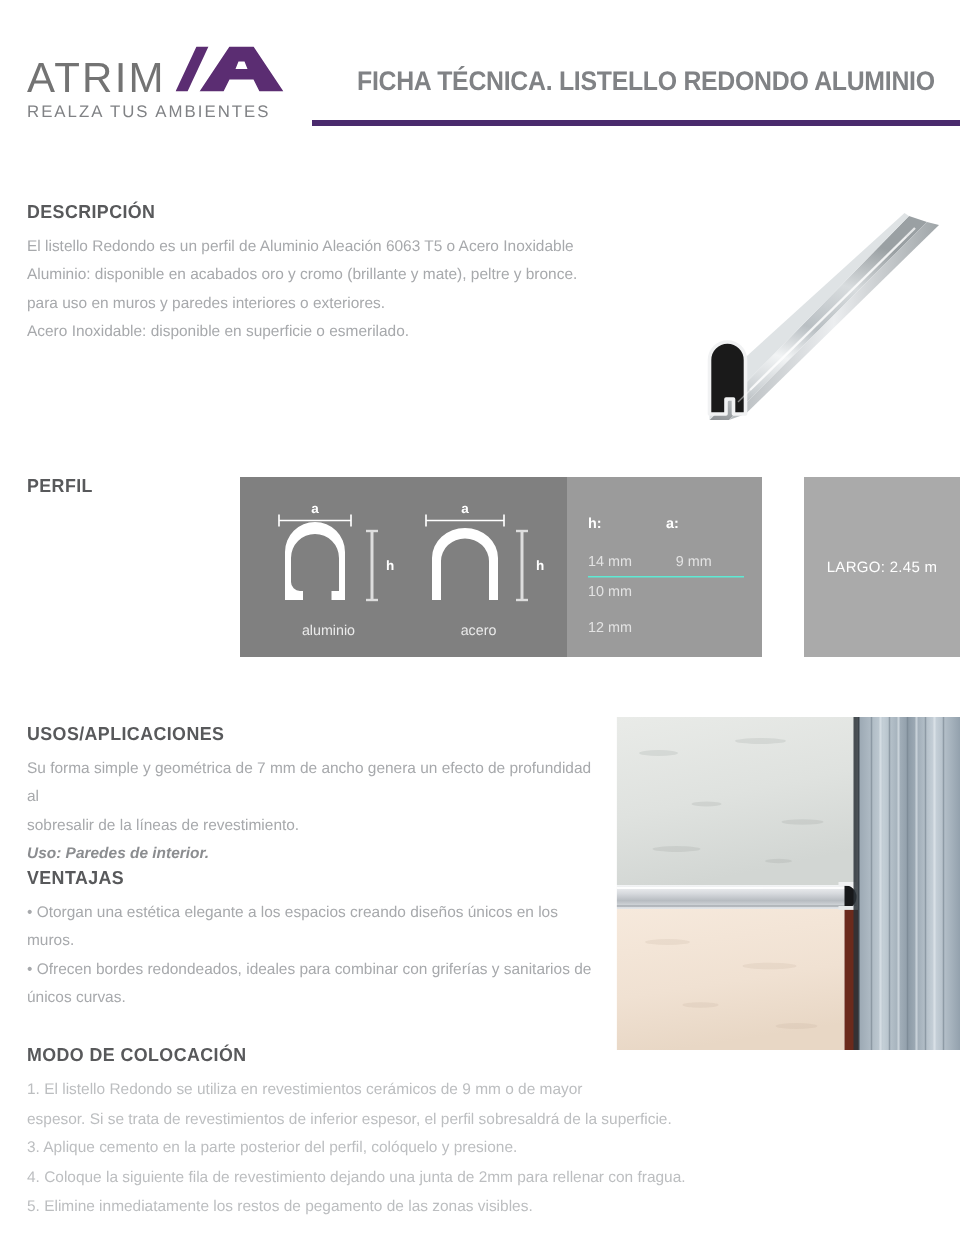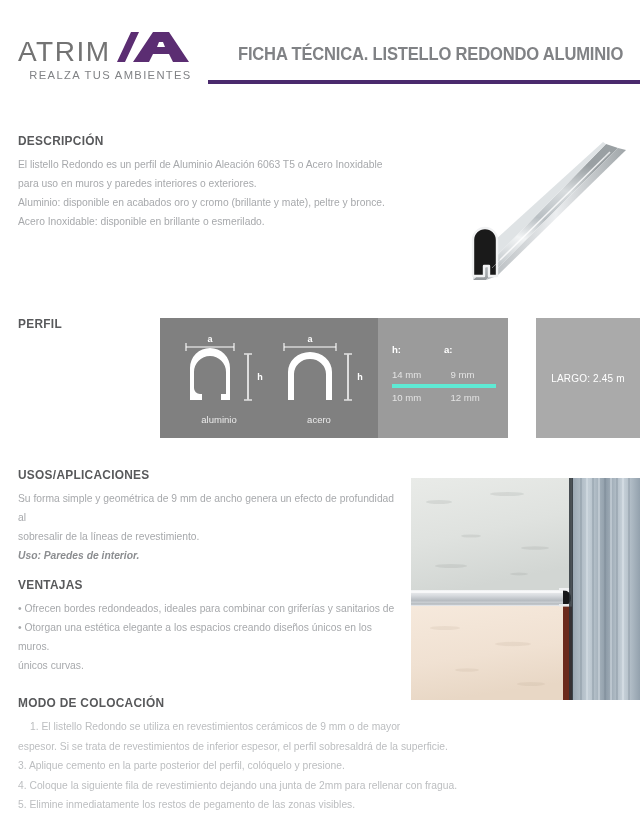--- a/index.html
+++ b/index.html
@@ -15,21 +15,21 @@
   .logo{position:absolute;left:18px;top:36px;width:185px;}
   .logo-row{display:flex;align-items:flex-end;height:30px;}
   .logo-word{
     font-size:28px;letter-spacing:1.5px;color:#737373;
     font-family:"Liberation Sans", sans-serif;font-weight:300;
     line-height:28px;
   }
   .logo-mark{margin-left:6px;display:block;}
   .logo-tag{
     margin-top:3px;font-size:11.2px;letter-spacing:1.35px;
-    color:#808285;white-space:nowrap;text-align:center;
+    color:#808285;white-space:nowrap;
   }
   .header-title{
     position:absolute;left:238px;top:44px;width:396px;
     font-size:18px;font-weight:bold;color:#808285;
     letter-spacing:-0.2px;white-space:nowrap;
     transform:scaleX(0.92);transform-origin:left center;
   }
   .header-rule{
     position:absolute;left:208px;top:80px;width:432px;height:4px;
     background:#4a2a6d;
@@ -59,38 +59,38 @@
 
   .prof-fig{position:absolute;top:14px;width:110px;text-align:center;}
   .prof-fig.f1{left:4px;}
   .prof-fig.f2{left:104px;}
   .prof-cap{margin-top:4px;font-size:9.5px;color:#eaeaea;}
 
   .mtable{position:absolute;left:14px;top:26px;width:104px;font-size:9.6px;}
   .mtable .hdr{display:flex;color:#ffffff;font-weight:bold;margin-bottom:14px;}
   .mtable .row{display:flex;color:#e3e3e3;gap:13px;}
   .mtable .r1{padding-bottom:4px;}
-  .mtable .r2{padding-top:4px;border-top:4px solid #5eead4;}
+  .mtable .r2{padding-top:4px;border-top:1px solid #5eead4;flex-direction:column;}
   .mtable .c1{width:52px;}
   .mtable .c2{width:52px;}
 
   .largo{
     position:absolute;left:0;top:0;width:100%;height:100%;
     display:flex;align-items:center;justify-content:center;
     font-size:10px;color:#ffffff;letter-spacing:.2px;
   }
 
   
-  .sec-usos{position:absolute;left:18px;top:468px;width:378px;}
+  .sec-usos{position:absolute;left:18px;top:482px;width:378px;}
   .sec-vent{position:absolute;left:18px;top:578px;width:378px;}
   .sec-modo{position:absolute;left:18px;top:696px;width:608px;}
   .bullet-line{font-size:10.3px;line-height:19px;color:#a7a9ac;}
   .step{font-size:10.3px;line-height:19.5px;color:#bcbec0;}
   .step.wide{width:608px;}
-  .step.narrow{width:380px;margin-left:12px;}
+  .step.narrow{width:380px;}
 
   
   .photo{position:absolute;left:411px;top:478px;width:229px;height:222px;overflow:hidden;}
 </style>
 </head>
 <body>
 
 <div class="page">
 
   <div class="header">
@@ -109,23 +109,23 @@
     </div>
 
     <div class="header-title">FICHA TÉCNICA. LISTELLO REDONDO ALUMINIO</div>
     <div class="header-rule"></div>
   </div>
 
   <div class="sec-desc">
     <div class="h2">DESCRIPCIÓN</div>
     <div class="body-txt">
       <div>El listello Redondo es un perfil de Aluminio Aleación 6063 T5 o Acero Inoxidable</div>
+      <div>Aluminio: disponible en acabados oro y cromo (brillante y mate), peltre y bronce.</div>
       <div>para uso en muros y paredes interiores o exteriores.</div>
-      <div>Aluminio: disponible en acabados oro y cromo (brillante y mate), peltre y bronce.</div>
-      <div>Acero Inoxidable: disponible en brillante o esmerilado.</div>
+      <div>Acero Inoxidable: disponible en superficie o esmerilado.</div>
     </div>
   </div>
 
   <div class="render">
     <svg width="190" height="150" viewBox="0 0 190 150">
       <defs>
         <linearGradient id="alum" x1="0" y1="1" x2="0.35" y2="0">
           <stop offset="0%" stop-color="#8e9295"></stop>
           <stop offset="18%" stop-color="#c9ced1"></stop>
           <stop offset="38%" stop-color="#f2f4f5"></stop>
@@ -214,30 +214,30 @@
     </div>
 
     <div class="pp-c">
       <div class="largo">LARGO: 2.45 m</div>
     </div>
   </div>
 
   <div class="sec-usos">
     <div class="h2">USOS/APLICACIONES</div>
     <div class="body-txt">
-      <div>Su forma simple y geométrica de 9 mm de ancho genera un efecto de profundidad al</div>
+      <div>Su forma simple y geométrica de 7 mm de ancho genera un efecto de profundidad al</div>
       <div>sobresalir de la líneas de revestimiento.</div>
       <div class="bi">Uso: Paredes de interior.</div>
     </div>
   </div>
 
   <div class="sec-vent">
     <div class="h2">VENTAJAS</div>
+    <div class="bullet-line">• Otorgan una estética elegante a los espacios creando diseños únicos en los muros.</div>
     <div class="bullet-line">•  Ofrecen bordes redondeados, ideales para combinar con griferías y sanitarios de</div>
-    <div class="bullet-line">• Otorgan una estética elegante a los espacios creando diseños únicos en los muros.</div>
     <div class="bullet-line">únicos curvas.</div>
   </div>
 
   <div class="photo">
     <svg width="229" height="222" viewBox="0 0 229 222" preserveAspectRatio="none">
       <defs>
         <linearGradient id="tileTop" x1="0" y1="0" x2="0.3" y2="1">
           <stop offset="0%" stop-color="#e9ebe8"></stop>
           <stop offset="55%" stop-color="#dfe2df"></stop>
           <stop offset="100%" stop-color="#d2d6d3"></stop>

